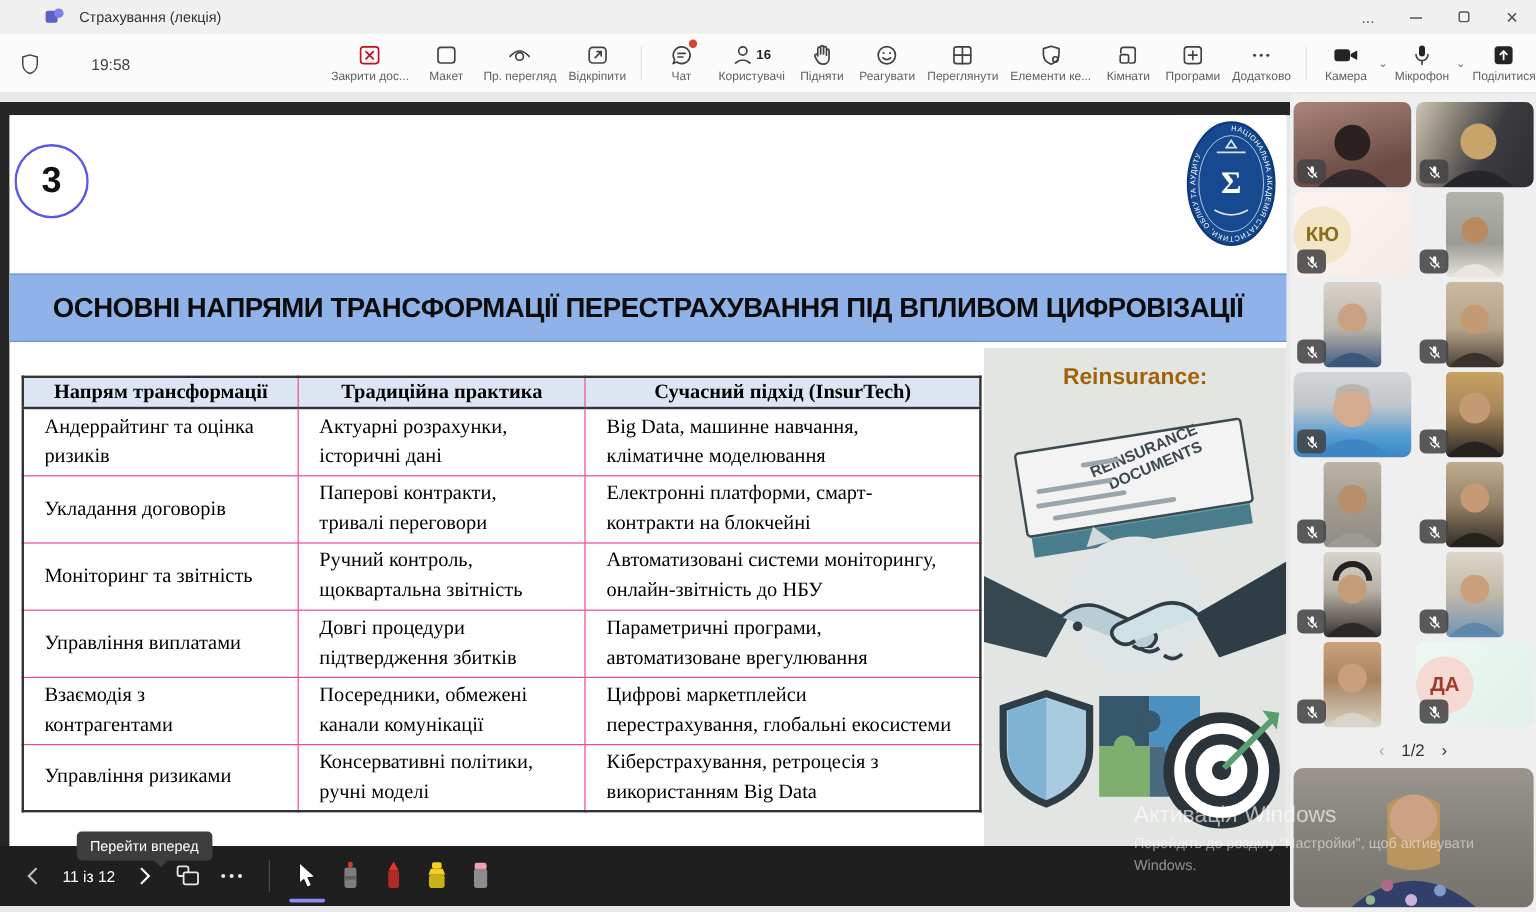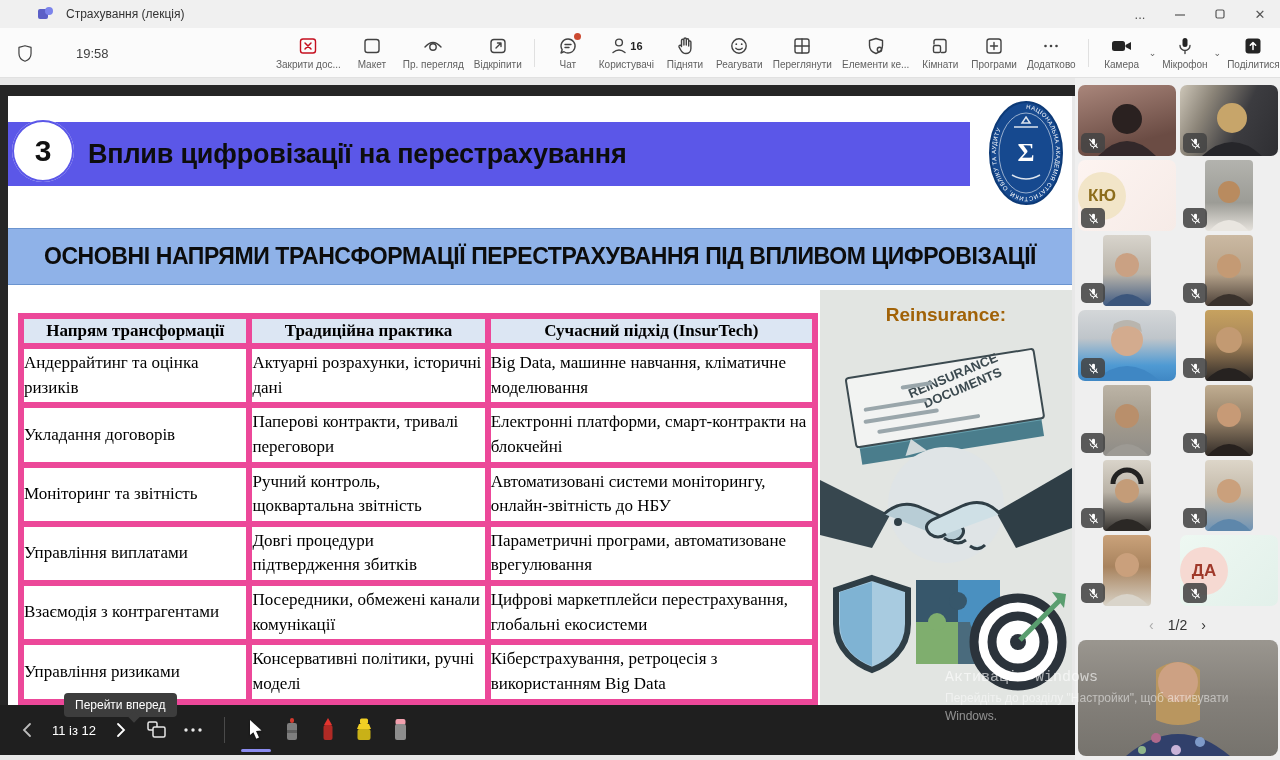--- a/index.html
+++ b/index.html
@@ -59,35 +59,35 @@
               display:flex; align-items:center; justify-content:center; }
   .subtitle-banner { position:absolute; left:0; top:132px; width:1064px; height:57px;
                      background:#8fb2e8; border-top:1px solid #6b94cf; border-bottom:1px solid #6b94cf;
                      display:flex; align-items:center; justify-content:center; }
   .subtitle-text { font-size:23px; font-weight:bold; color:#0c0c0c; letter-spacing:-0.4px;
                    white-space:nowrap; }
 
   table.sl-table { position:absolute; left:10px; top:217px; width:800px;
                    border-collapse:collapse; font-family:"Liberation Serif", serif;
                    font-size:17px; color:#000; background:#fff; }
-  table.sl-table th, table.sl-table td { border:6px solid #ec4899; padding:2px 0; vertical-align:middle; }
+  table.sl-table th, table.sl-table td { border:1px solid #ec4899; padding:2px 17px; vertical-align:middle; }
   table.sl-table { border:2px solid #333; }
   table.sl-table th { background:#dce6f3; font-weight:bold; height:26px; border-bottom:2px solid #333; }
   table.sl-table td { height:56px; line-height:1.45; }
   .cw1 { width:230px; } .cw2 { width:240px; } .cw3 { width:330px; }
 
   .illus { position:absolute; left:812px; top:194px; width:252px; height:415px;
            background:#e2e5e2; overflow:hidden; }
   .illus-title { position:absolute; left:0; top:14px; width:100%; text-align:center;
                  font-size:19px; font-weight:bold; color:#a16207; }
 
   
   .watermark { position:absolute; left:945px; top:669px; z-index:60; pointer-events:none;
                color:rgba(255,255,255,0.62); }
-  .wm1 { font-size:15px;font-family:Liberation Mono, monospace; }
+  .wm1 { font-size:19px; }
   .wm2 { font-size:12px; margin-top:3px; color:rgba(255,255,255,0.5); width:300px; line-height:1.5; }
 
   
   .bottombar { position:absolute; left:0; top:627px; width:1075px; height:50px; background:#1f1f1f; }
   .bb-row { position:absolute; left:14px; top:0; height:50px; display:flex; align-items:center; gap:10px; }
   .bb-btn { display:flex; align-items:center; justify-content:center; min-width:26px; height:32px;
             cursor:pointer; position:relative; }
   .bb-page { color:#fff; font-size:13px; padding:0 2px; }
   .bb-div { width:1px; height:26px; background:#4a4a4a; margin:0 8px; }
   .sel-underline { position:absolute; left:-2px; bottom:-6px; width:30px; height:3px;
@@ -328,23 +328,20 @@
 
   </div>
 </div>
 
 <div class="stage">
   <div class="stage-topbar"></div>
   <div class="stage-leftbar"></div>
 
   <div class="slide">
 
-    <div class="title-banner">
-      <div class="title-text">Вплив цифровізації на перестрахування</div>
-    </div>
     <div class="num-circle">3</div>
 
     <div class="logo-box">
       <svg width="84" height="112" viewBox="0 0 84 112">
         <ellipse cx="42" cy="56" rx="36" ry="51" fill="#16498f" stroke="#0d3a77" stroke-width="2"></ellipse>
         <ellipse cx="42" cy="56" rx="27" ry="40" fill="none" stroke="#ffffff" stroke-width="0.8" opacity="0.7"></ellipse>
         <defs>
             <path id="ringpath" d="M42 12 a30 44 0 1 1 -0.01 0"></path>
           </defs>
         <text font-size="6" fill="#ffffff" font-family="Liberation Sans, sans-serif" letter-spacing="0.5">

